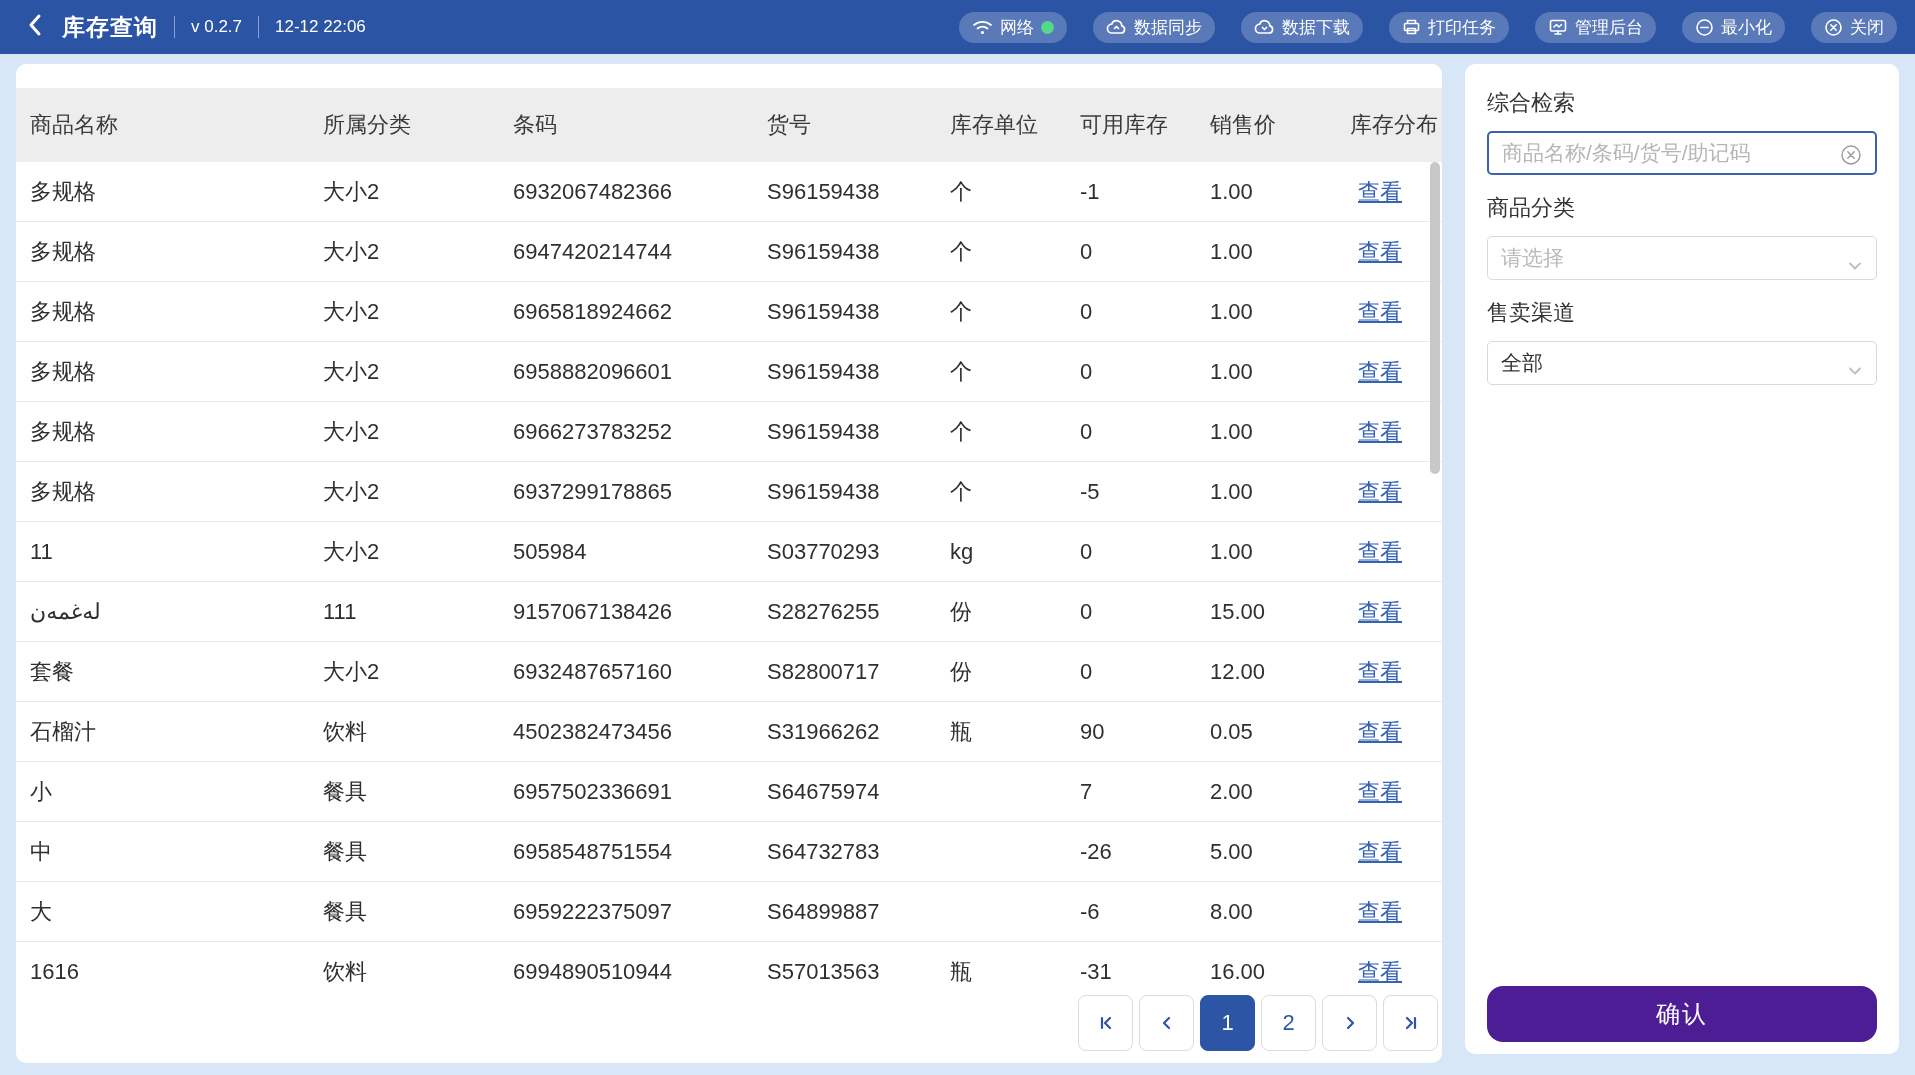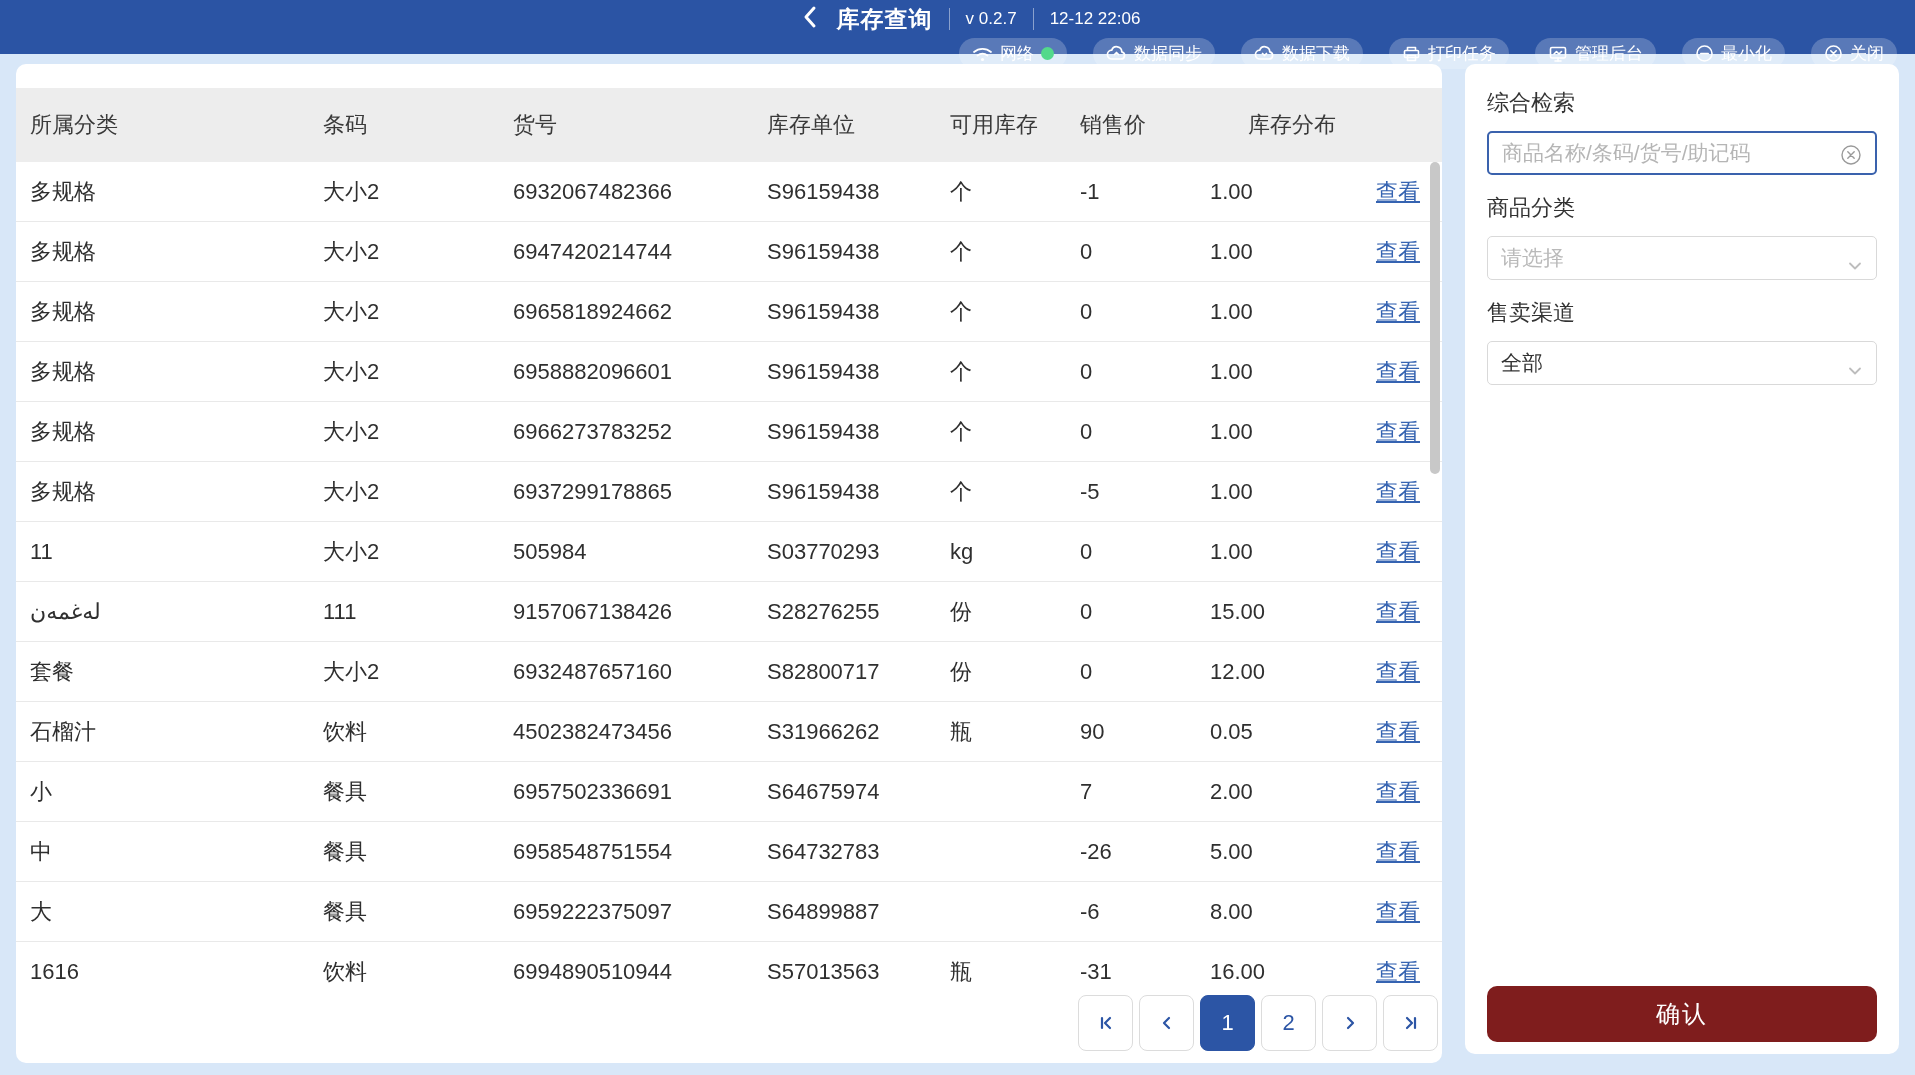--- a/index.html
+++ b/index.html
@@ -10,21 +10,20 @@
     position:relative;
     overflow:hidden;
     color:#2f2f2f;
   }
 
   
   .topbar {
     position:absolute; top:0; left:0; width:1915px; height:54px;
     background:#2b54a4; display:flex; align-items:center;
     color:#fff;
-    flex-direction:column;
   }
   .tb-left { display:flex; align-items:center; padding-left:24px; gap:16px; }
   .back-btn { display:flex; align-items:center; cursor:pointer; padding:4px 2px; }
   .tb-title { font-size:23px; font-weight:bold; letter-spacing:1px; }
   .tb-divider { width:1px; height:22px; background:rgba(255,255,255,.45); }
   .tb-meta { font-size:17px; }
   .tb-right { margin-left:auto; display:flex; align-items:center; gap:26px; padding-right:18px; }
   .pill {
     display:flex; align-items:center; gap:7px;
     height:31px; padding:0 13px; border-radius:16px;
@@ -48,21 +47,21 @@
   .thead .col8 { text-align:right; padding-right:4px; }
   .tbody { position:absolute; left:0; top:98px; width:1426px; }
   .trow {
     display:grid; align-items:center;
     grid-template-columns:293px 190px 254px 183px 130px 130px 130px 1fr;
     padding-left:14px; height:60px; font-size:22px;
     border-bottom:1px solid #e9e9e9;
   }
   .trow:last-child { border-bottom:none; }
   .td { white-space:nowrap; overflow:hidden; }
-  .td.c8 { text-align:right; padding-right:22px; }
+  .td.c8 { text-align:center; padding-right:22px; }
   .view-link {
     color:#3563b1; text-decoration:underline; cursor:pointer; font-size:22px;
   }
   .scroll-thumb {
     position:absolute; right:2px; top:98px; width:10px; height:312px;
     background:#c8c8c8; border-radius:5px; cursor:grab;
   }
 
   
   .pagination {
@@ -97,21 +96,21 @@
   .select-box {
     position:relative; height:44px; border:1px solid #d9d9d9; border-radius:5px;
     display:flex; align-items:center; padding:0 13px;
     font-size:21px; margin-bottom:18px; cursor:pointer; background:#fff;
   }
   .select-box .chev { position:absolute; right:13px; top:16px; }
   .sel-placeholder { color:#b9b9b9; }
   .sel-value { color:#333; }
   .confirm-btn {
     position:absolute; left:22px; right:22px; bottom:12px; height:56px;
-    background:#7f1d1d; border:none; border-radius:10px;
+    background:#4c1d95; border:none; border-radius:16px;
     color:#fff; font-size:24px; letter-spacing:2px; cursor:pointer;
     font-family:"Liberation Sans", sans-serif;
   }
 </style>
 </head>
 <body>
 
 <div class="topbar">
   <div class="tb-left">
     <div class="back-btn">
@@ -195,20 +194,21 @@
             <path d="M6.8 6.8 l5.4 5.4 M12.2 6.8 l-5.4 5.4"></path>
         </svg>
       </span>
       <span>关闭</span>
     </div>
   </div>
 </div>
 
 <div class="table-card">
   <div class="thead">
+    <div class="col1">商品名称</div>
     <div class="col2">所属分类</div>
     <div class="col3">条码</div>
     <div class="col4">货号</div>
     <div class="col5">库存单位</div>
     <div class="col6">可用库存</div>
     <div class="col7">销售价</div>
     <div class="col8">库存分布</div>
   </div>
 
   <div class="tbody" id="tbody">

